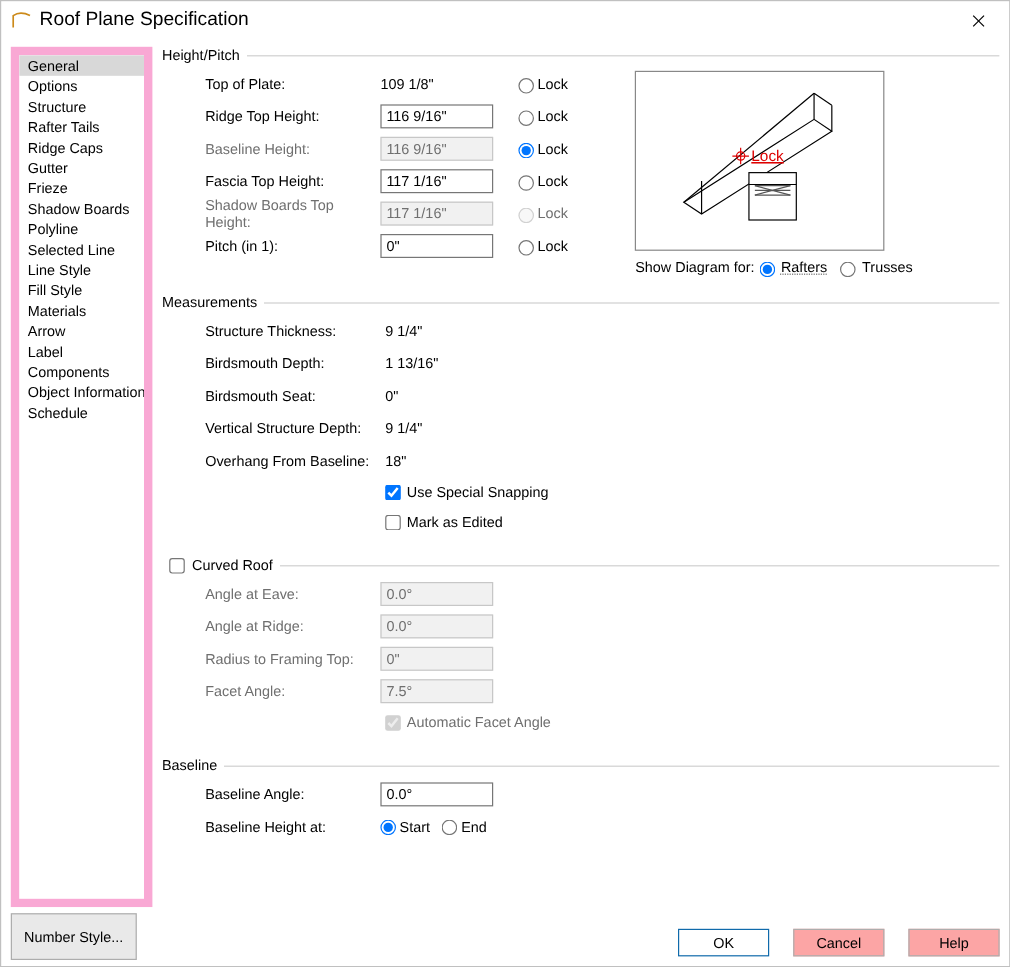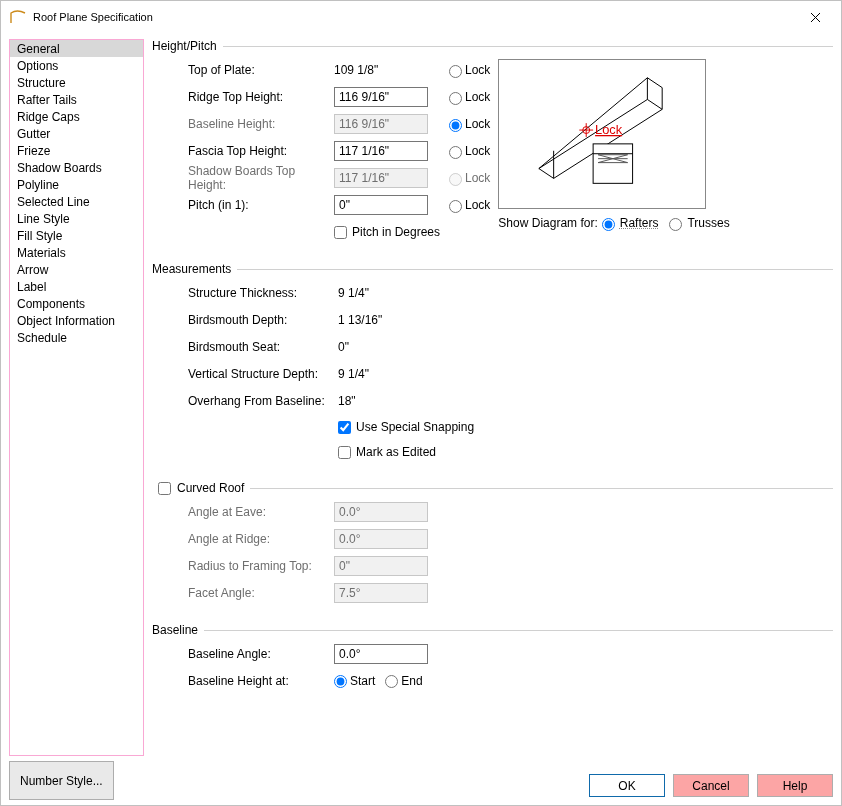--- a/index.html
+++ b/index.html
@@ -17,21 +17,21 @@
     border: 1px solid #c0c0c0;
     display: flex;
     flex-direction: column;
     position: relative;
   }
   .titlebar {
     height: 32px;
     display: flex;
     align-items: center;
     padding: 0 6px 0 8px;
-    font-size: 11px;
+    font-size: 16px;
   }
   .titlebar .icon-slot {
     width: 18px;
     height: 18px;
     margin-right: 6px;
     display: inline-block;
   }
   .titlebar .title {
     flex: 1;
   }
@@ -49,22 +49,22 @@
   }
   .body {
     flex: 1;
     display: flex;
     padding: 6px 8px 0 8px;
     box-sizing: border-box;
     gap: 8px;
     overflow: hidden;
   }
   .sidebar {
-    width: 135px;
-    border: 1px solid #f9a8d4;
+    width: 118px;
+    border: 7px solid #f9a8d4;
     box-sizing: border-box;
     overflow-y: auto;
   }
   .sidebar .nav-item {
     padding: 1.5px 7px;
     font-size: 12px;
     cursor: pointer;
     white-space: nowrap;
   }
   .sidebar .nav-item.selected {
@@ -121,20 +121,21 @@
     align-items: center;
     margin-left: 16px;
   }
   .lockcol .rad {
     margin-right: 3px;
   }
 
   .hpitch-area {
     display: flex;
     align-items: flex-start;
+    gap: 48px;
   }
   .hpitch-left { }
   .diagram-box {
     margin-left: 8px;
   }
   .diagram-rect {
     width: 208px;
     height: 150px;
     border: 1px solid #888;
     background: #fff;
@@ -158,21 +159,21 @@
     height: 20px;
     margin-left: 182px;
   }
   .chk-row input { margin-right: 5px; }
 
   .footer {
     display: flex;
     align-items: center;
     padding: 8px;
     box-sizing: border-box;
-    gap: 8px;
+    gap: 20px;
   }
   .footer .spacer { flex: 1; }
   .btn {
     height: 23px;
     min-width: 76px;
     padding: 0 12px;
     border: 1px solid #adadad;
     background: #fca5a5;
     font-size: 12px;
     cursor: pointer;
@@ -294,27 +295,20 @@
 
             <div class="row indent">
               <div class="lbl">Pitch (in 1):</div>
               <input class="txtinput" value="0&quot;" style="">
               <div class="lockcol">
                 <input type="radio" class="rad" name="hpLock" style="">
                 <span>Lock</span>
               </div>
             </div>
 
-            <div class="row indent">
-              <div class="lbl"></div>
-              <div style="display:flex;align-items:center;">
-                <input type="checkbox" style="margin: 0px 5px 0px 0px;">
-                <span>Pitch in Degrees</span>
-              </div>
-            </div>
 
           </div>
 
           <div class="diagram-box">
             <div class="diagram-rect">
               <svg viewBox="0 0 208 150">
                 <g stroke="#000" stroke-width="1" fill="none">
                   <polygon points="40,110 150,40 165,50 55,120" fill="#fff"></polygon>
                   <line x1="55" y1="120" x2="55" y2="92"></line>
                   <line x1="150" y1="40" x2="150" y2="18"></line>
@@ -393,20 +387,24 @@
           <input class="txtinput" disabled="" value="0.0°" style="">
         </div>
         <div class="row indent">
           <div class="lbl disabled-text">Radius to Framing Top:</div>
           <input class="txtinput" disabled="" value="0&quot;" style="">
         </div>
         <div class="row indent">
           <div class="lbl disabled-text">Facet Angle:</div>
           <input class="txtinput" disabled="" value="7.5°" style="">
         </div>
+        <div class="chk-row">
+          <input type="checkbox" checked="" disabled="" style="">
+          <span class="disabled-text">Automatic Facet Angle</span>
+        </div>
       </fieldset>
 
       <fieldset class="group">
         <legend>Baseline</legend>
         <div class="row indent">
           <div class="lbl">Baseline Angle:</div>
           <input class="txtinput" value="0.0°" style="">
         </div>
         <div class="row indent">
           <div class="lbl">Baseline Height at:</div>

